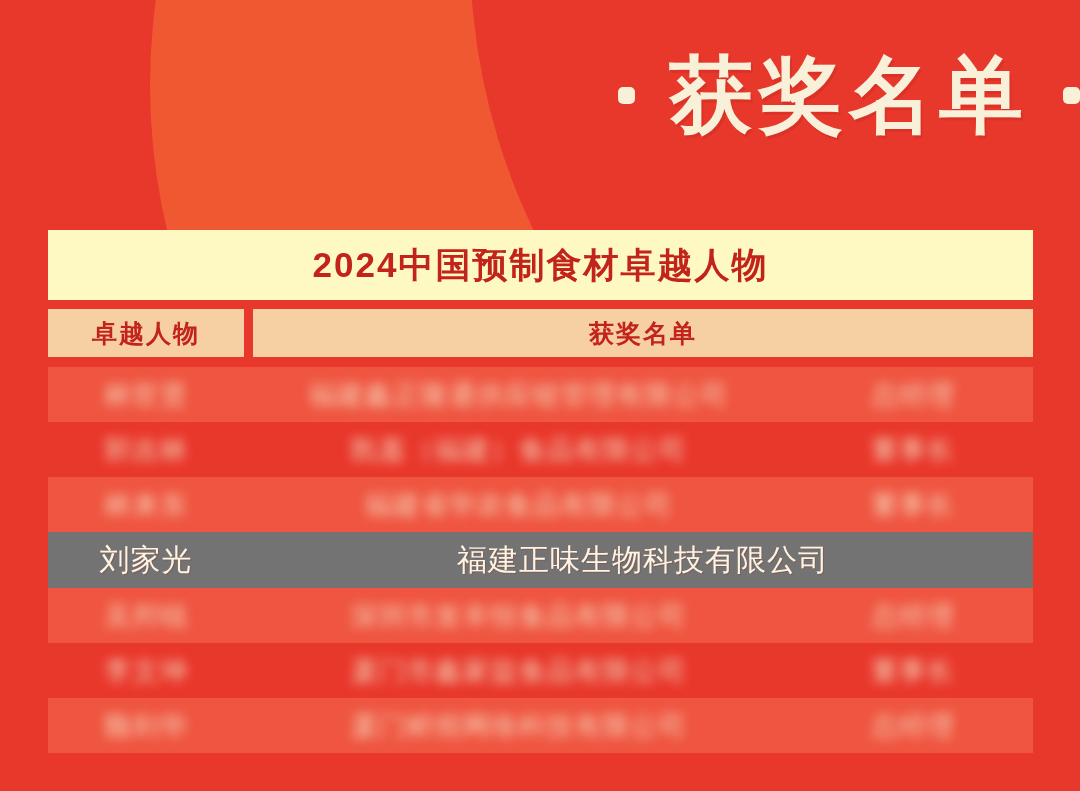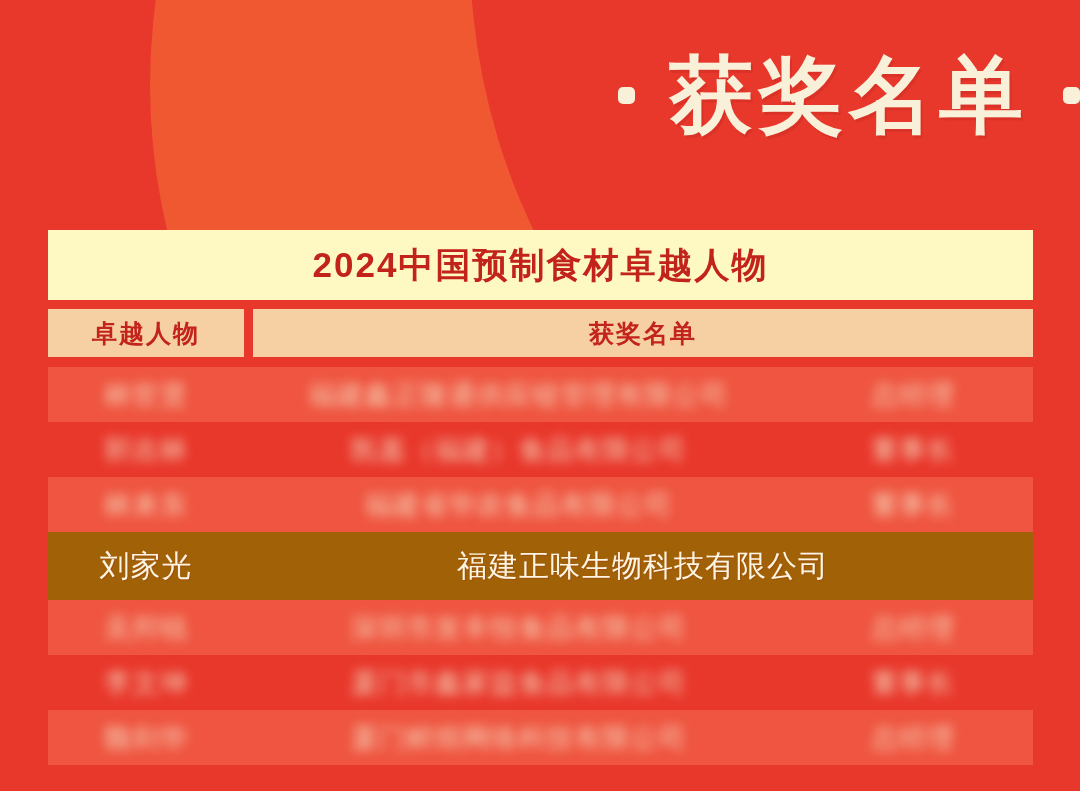--- a/index.html
+++ b/index.html
@@ -74,21 +74,21 @@
   .col-name{width:196px;flex:0 0 196px;}
   .col-company{flex:1 1 auto;}
   .col-title{width:240px;flex:0 0 240px;}
 
   .rows{margin-top:10px;}
   .row{
     display:flex;gap:9px;height:55px;align-items:center;
   }
   .row.stripe-light{background:#EF5540;}
   .row.stripe-dark{background:#E8372B;}
-  .row.highlight{background:#a16207;height:68px;}
+  .row.highlight{background:#737373;height:56px;}
   .cell{
     display:flex;align-items:center;justify-content:center;
     color:#FAE9D2;font-size:27px;letter-spacing:1px;
     height:100%;overflow:hidden;white-space:nowrap;
   }
   .row.blurred .cell{
     filter:blur(5.5px);
     color:#F7DFC4;
     opacity:.92;
   }

